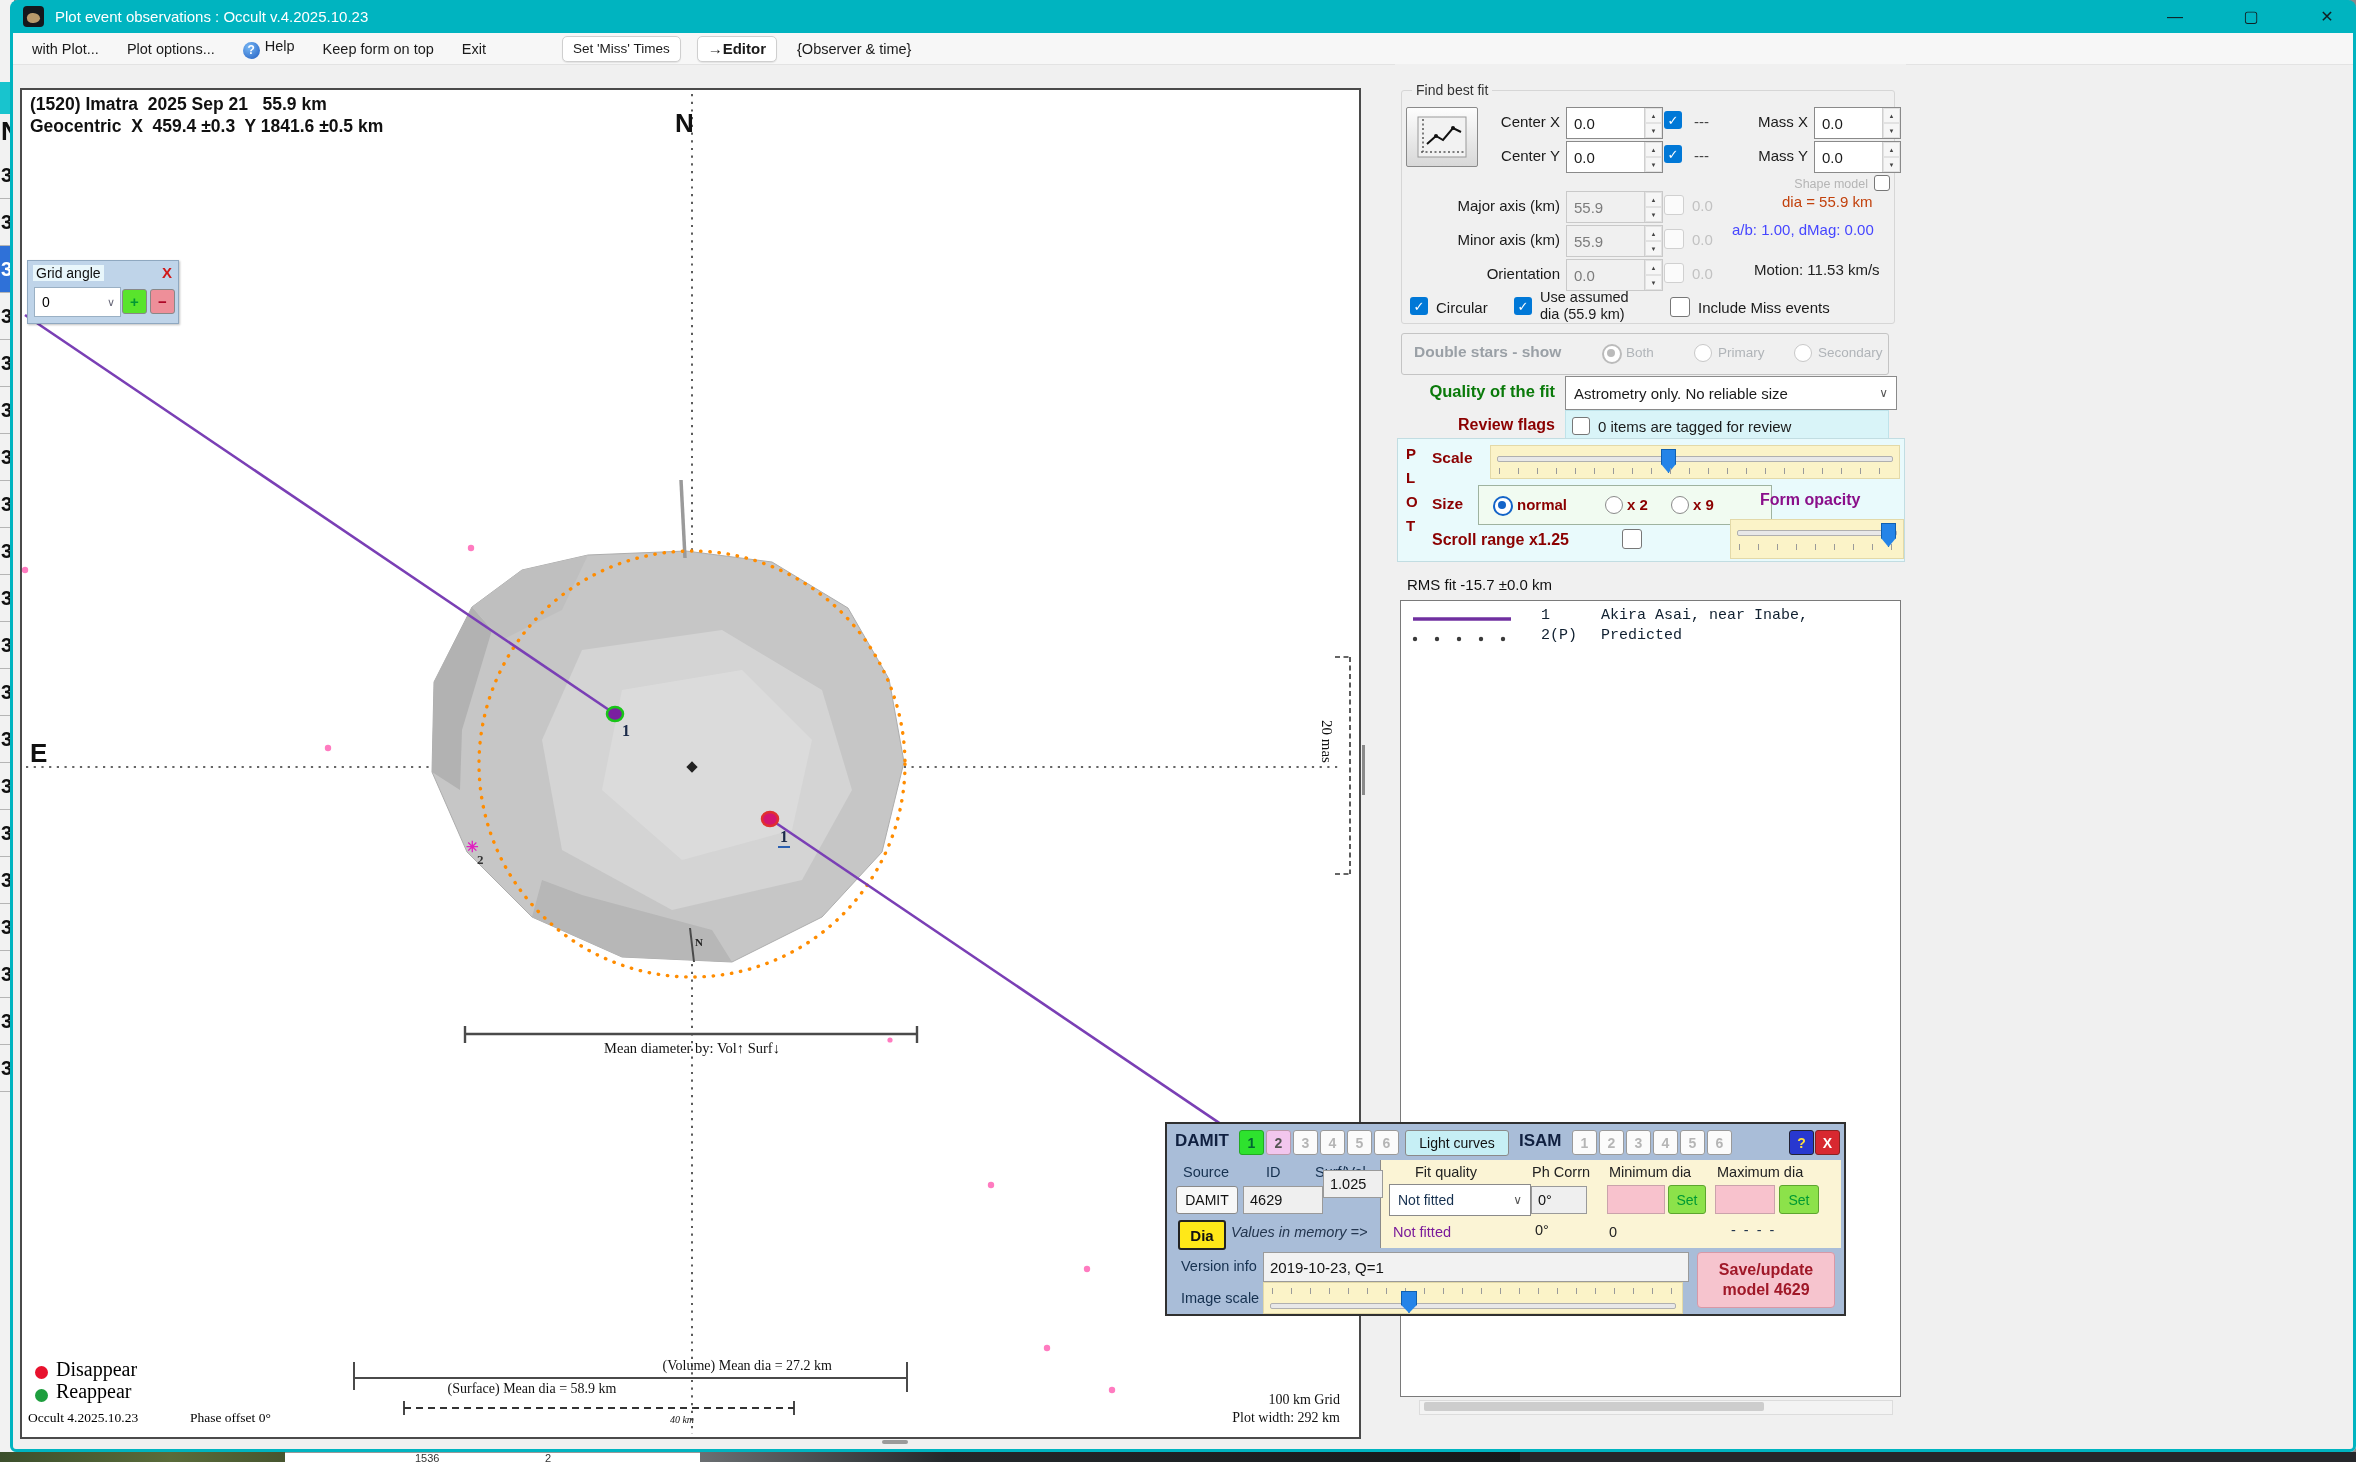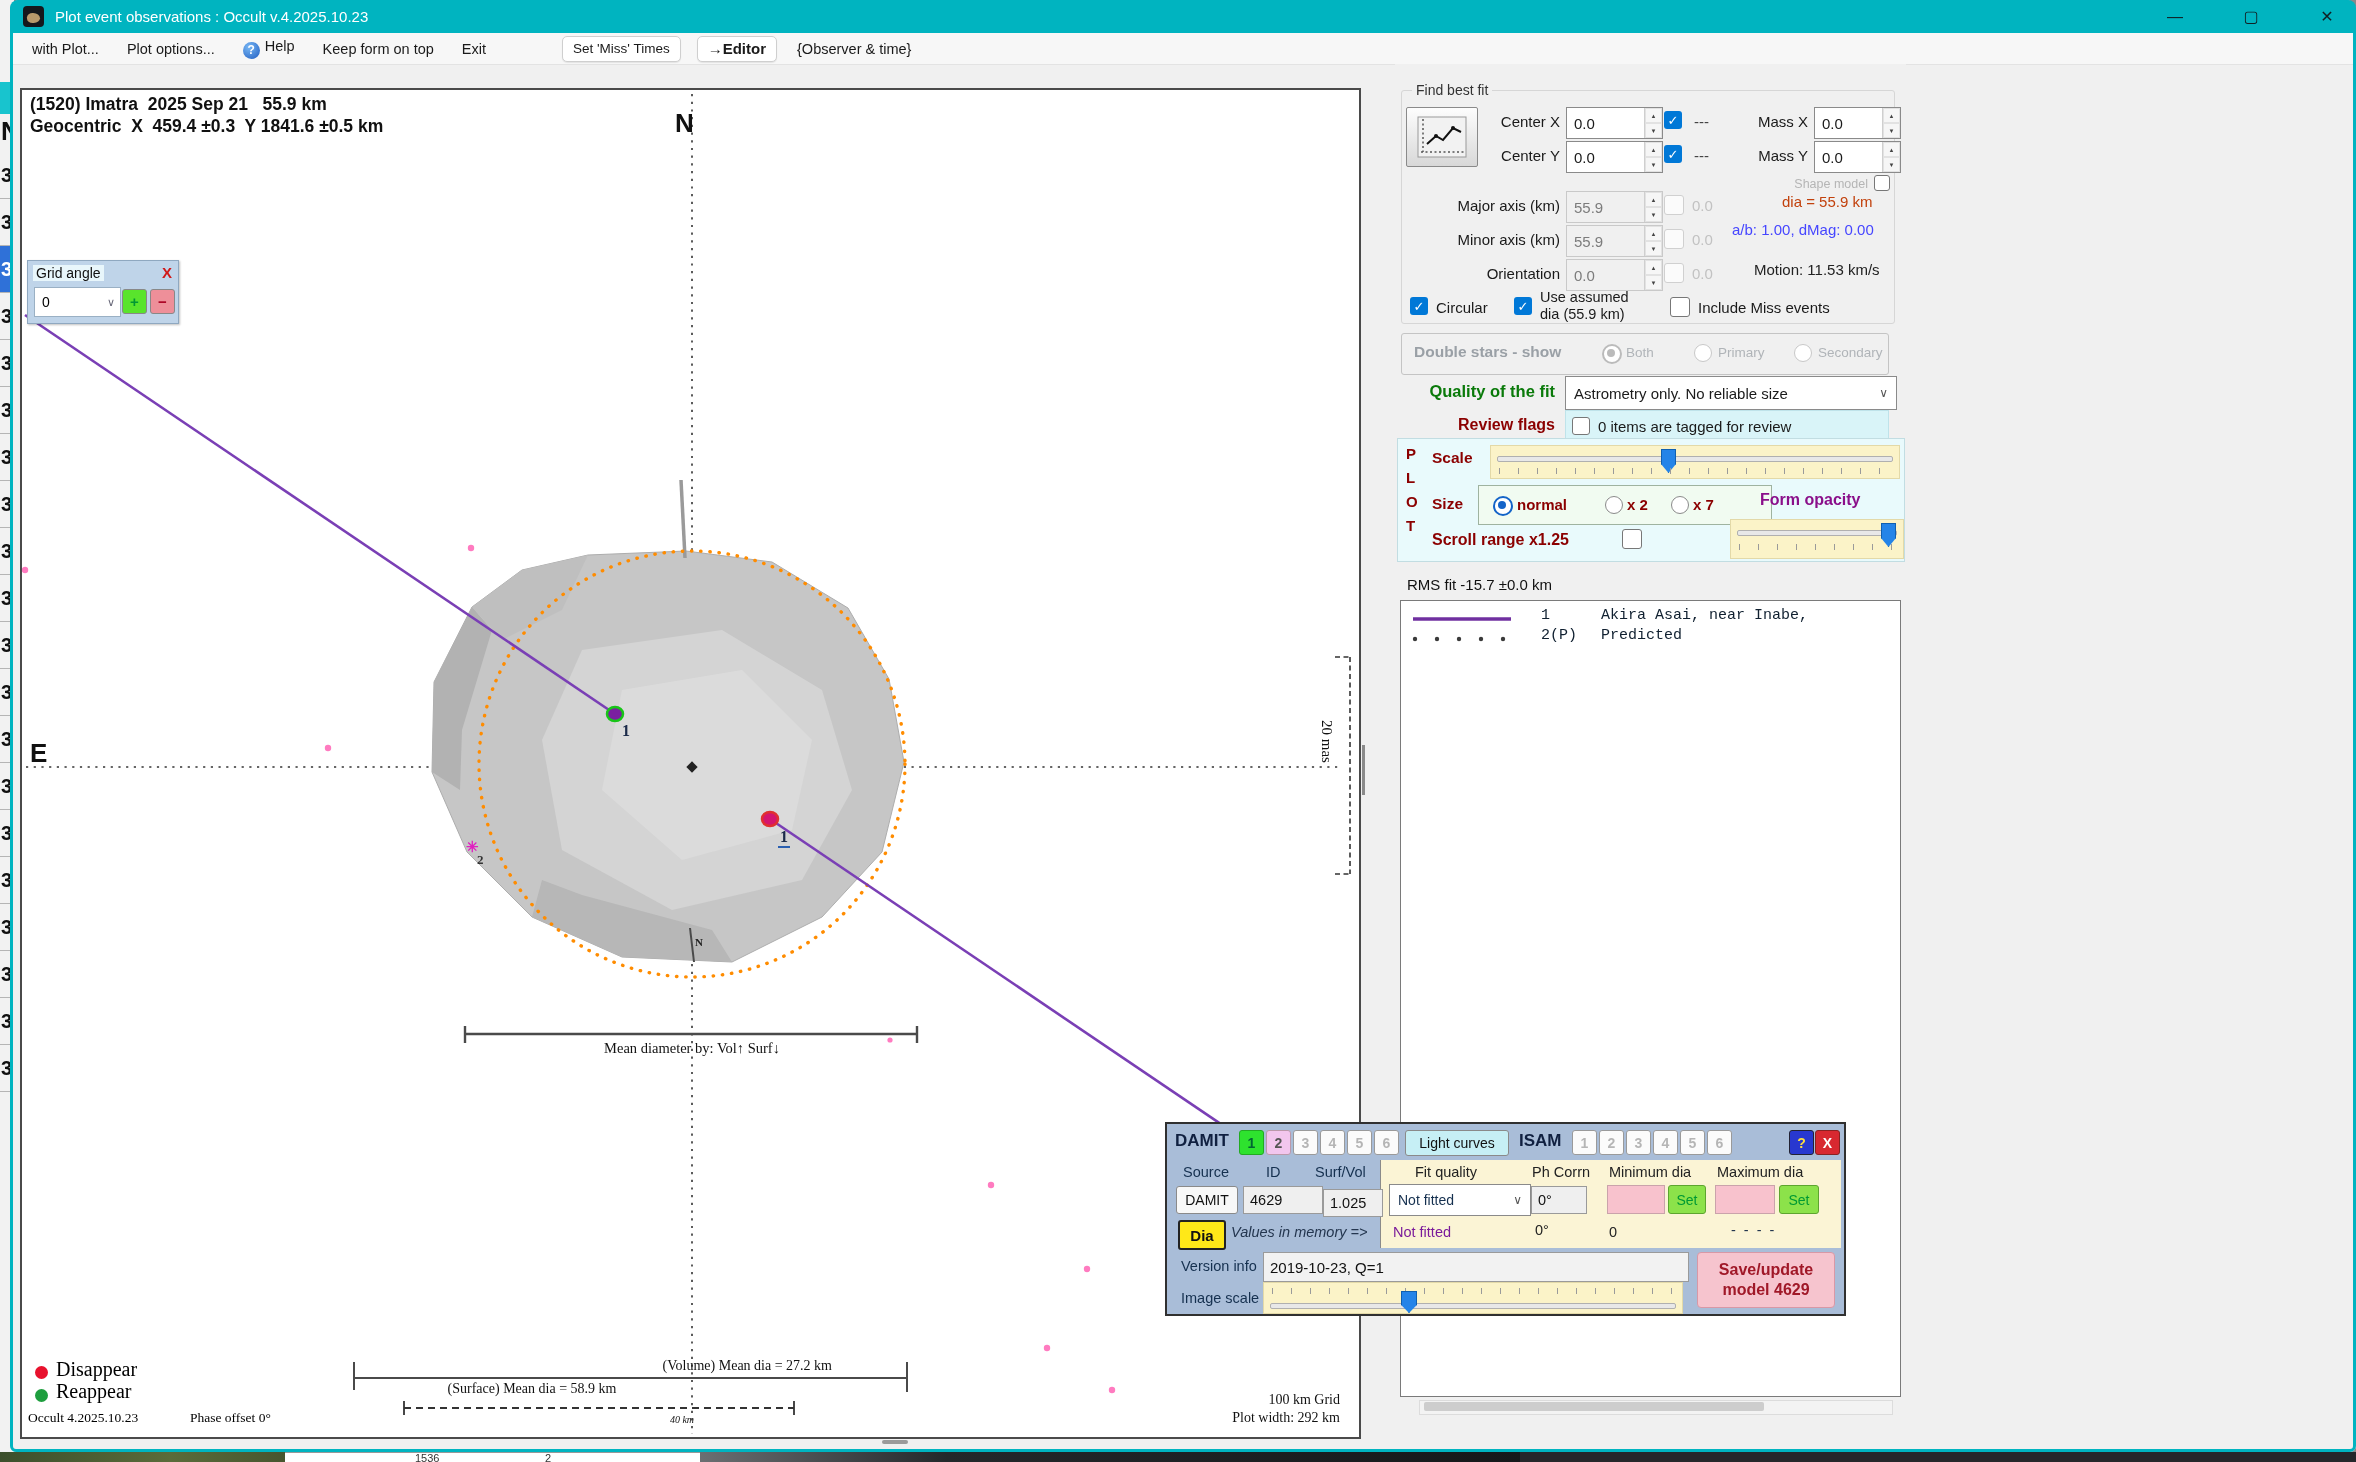--- a/index.html
+++ b/index.html
@@ -420,21 +420,21 @@
           <div class="ticks" style="top:22px;"></div>
         </div>
 
         <div class="abs darkred" style="left:34px;top:56px;font-size:15.5px;">Size</div>
         <div class="sizebox" style="left:80px;top:46px;width:248px;height:38px;">
           <span class="rad sel" style="left:14px;top:10px;"></span>
           <div class="abs darkred" style="left:38px;top:10px;font-size:15px;">normal</div>
           <span class="rad" style="left:126px;top:10px;"></span>
           <div class="abs darkred" style="left:148px;top:10px;font-size:15px;">x 2</div>
           <span class="rad" style="left:192px;top:10px;"></span>
-          <div class="abs darkred" style="left:214px;top:10px;font-size:15px;">x 7</div>
+          <div class="abs darkred" style="left:214px;top:10px;font-size:15px;">x 9</div>
         </div>
         <div class="abs purplet" style="left:362px;top:52px;font-size:16px;">Form opacity</div>
 
         <div class="abs darkred" style="left:34px;top:92px;font-size:16px;">Scroll range x1.25</div>
         <span class="chk off" style="left:224px;top:90px;"></span>
         <div class="slider" style="left:332px;top:80px;width:172px;height:38px;">
           <div class="groove" style="top:10px;"></div>
           <div class="thumb" style="left:150px;top:3px;"></div>
           <div class="ticks" style="top:24px;"></div>
         </div>
@@ -485,21 +485,21 @@
       <div class="abs" style="left:16px;top:40px;">Source</div>
       <div class="abs" style="left:99px;top:40px;">ID</div>
       <div class="abs" style="left:148px;top:40px;">Surf/Vol</div>
       <div class="abs" style="left:248px;top:40px;color:#222;">Fit quality</div>
       <div class="abs" style="left:365px;top:40px;color:#222;">Ph Corrn</div>
       <div class="abs" style="left:442px;top:40px;color:#222;">Minimum dia</div>
       <div class="abs" style="left:550px;top:40px;color:#222;">Maximum dia</div>
 
       <span class="dbtn" style="left:9px;top:62px;width:60px;height:26px;font-size:14px;color:#111;">DAMIT</span>
       <div class="dfield" style="left:76px;top:62px;width:72px;height:26px;">4629</div>
-      <div class="dfield" style="left:156px;top:65px;width:52px;height:26px;">1.025</div>
+      <div class="dfield" style="left:156px;top:46px;width:52px;height:26px;">1.025</div>
       <div class="select" style="left:222px;top:60px;width:132px;height:30px;font-size:14px;">
         <span>Not fitted</span>
         <i>∨</i>
       </div>
       <div class="dfield" style="left:364px;top:62px;width:48px;height:26px;">0°</div>
       <div class="pinkfield" style="left:440px;top:61px;width:56px;height:27px;"></div>
       <span class="setbtn" style="left:501px;top:61px;width:36px;height:27px;">Set</span>
       <div class="pinkfield" style="left:548px;top:61px;width:58px;height:27px;"></div>
       <span class="setbtn" style="left:612px;top:61px;width:38px;height:27px;">Set</span>
 

